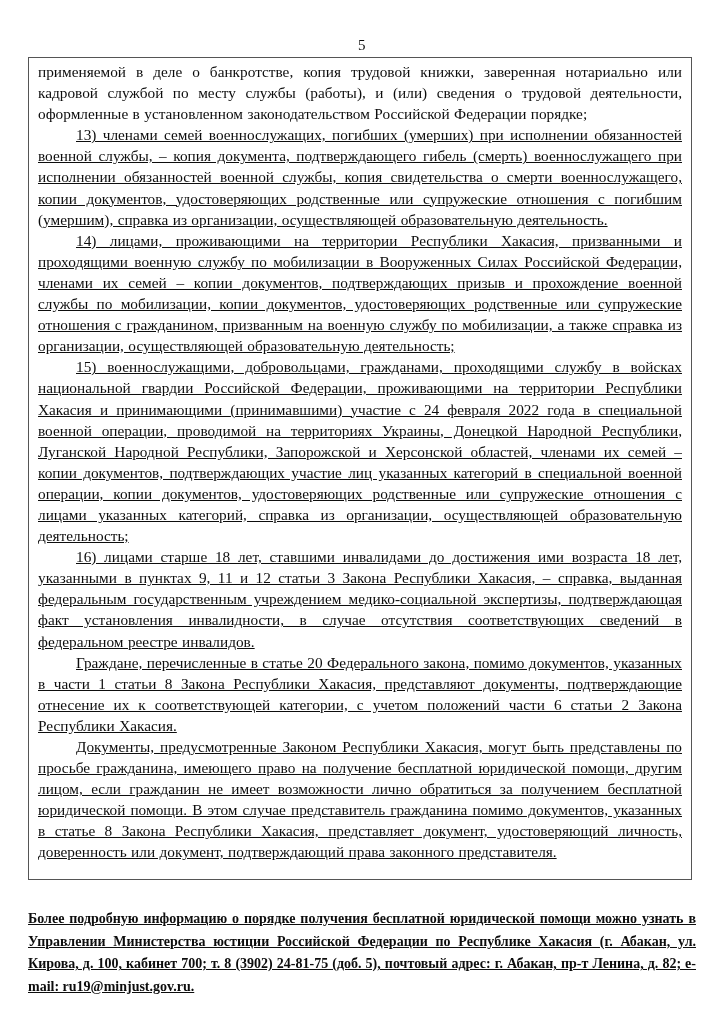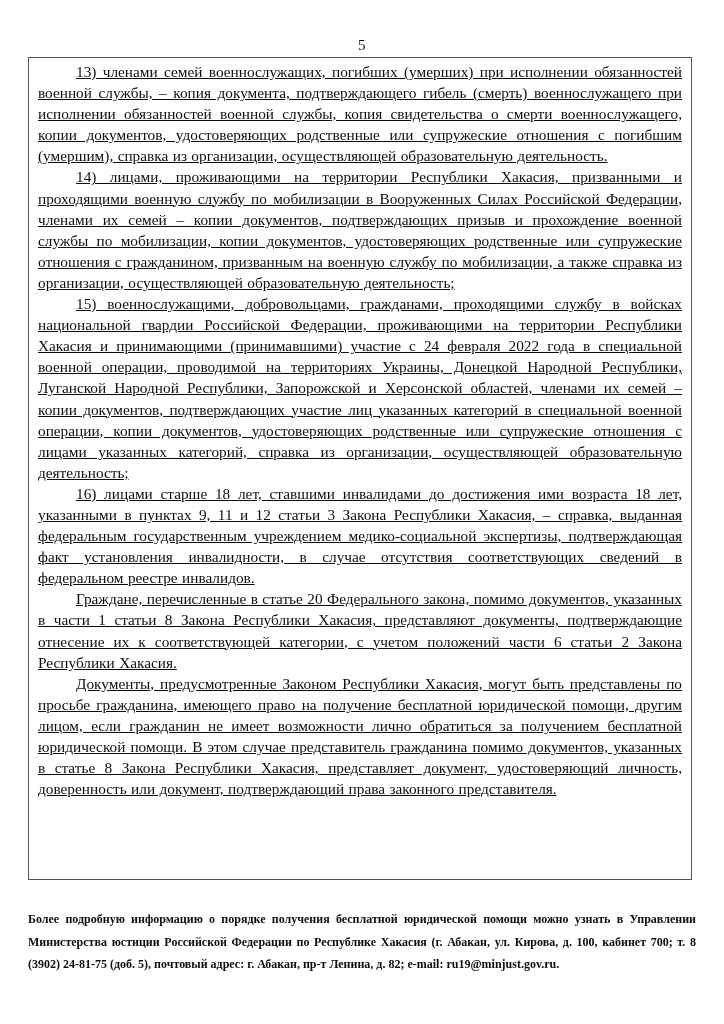--- a/index.html
+++ b/index.html
@@ -74,35 +74,37 @@
   }
 
   
   .footer-note {
     position: absolute;
     left: 28px;
     top: 908px;
     width: 668px;
     font-family: "Liberation Serif", "DejaVu Serif", serif;
     font-weight: bold;
-    font-size: 12px;
+    font-size: 14px;
     line-height: 22.6px;
     text-align: justify;
     text-align-last: left;
+    text-decoration: underline;
   }
   .footer-note p { margin: 0; }
 </style>
 </head>
 <body>
 
 <div class="page-number">5</div>
 
 <div class="doc-frame">
   <div class="body-text">
 
+    <p class="p-just p-wide">применяемой в деле о банкротстве, копия трудовой книжки, заверенная нотариально или кадровой службой по месту службы (работы), и (или) сведения о трудовой деятельности, оформленные в установленном законодательством Российской Федерации порядке;</p>
 
     <p class="p-just p-indent p-wide">13) членами семей военнослужащих, погибших (умерших) при исполнении обязанностей военной службы, – копия документа, подтверждающего гибель (смерть) военнослужащего при исполнении обязанностей военной службы, копия свидетельства о смерти военнослужащего, копии документов, удостоверяющих родственные или супружеские отношения с погибшим (умершим), справка из организации, осуществляющей образовательную деятельность.</p>
 
     <p class="p-just p-indent p-wide">14) лицами, проживающими на территории Республики Хакасия, призванными и проходящими военную службу по мобилизации в Вооруженных Силах Российской Федерации, членами их семей – копии документов, подтверждающих призыв и прохождение военной службы по мобилизации, копии документов, удостоверяющих родственные или супружеские отношения с гражданином, призванным на военную службу по мобилизации, а также справка из организации, осуществляющей образовательную деятельность;</p>
 
     <p class="p-just p-indent p-normal">15) военнослужащими, добровольцами, гражданами, проходящими службу в войсках национальной гвардии Российской Федерации, проживающими на территории Республики Хакасия и принимающими (принимавшими) участие с 24 февраля 2022 года в специальной военной операции, проводимой на территориях Украины, Донецкой Народной Республики, Луганской Народной Республики, Запорожской и Херсонской областей, членами их семей – копии документов, подтверждающих участие лиц указанных категорий в специальной военной операции, копии документов, удостоверяющих родственные или супружеские отношения с лицами указанных категорий, справка из организации, осуществляющей образовательную деятельность;</p>
 
     <p class="p-just p-indent p-wide">16) лицами старше 18 лет, ставшими инвалидами до достижения ими возраста 18 лет, указанными в пунктах 9, 11 и 12 статьи 3 Закона Республики Хакасия, – справка, выданная федеральным государственным учреждением медико-социальной экспертизы, подтверждающая факт установления инвалидности, в случае отсутствия соответствующих сведений в федеральном реестре инвалидов.</p>
 
     <p class="p-just p-indent p-wide">Граждане, перечисленные в статье 20 Федерального закона, помимо документов, указанных в части 1 статьи 8 Закона Республики Хакасия, представляют документы, подтверждающие отнесение их к соответствующей категории, с учетом положений части 6 статьи 2 Закона Республики Хакасия.</p>

